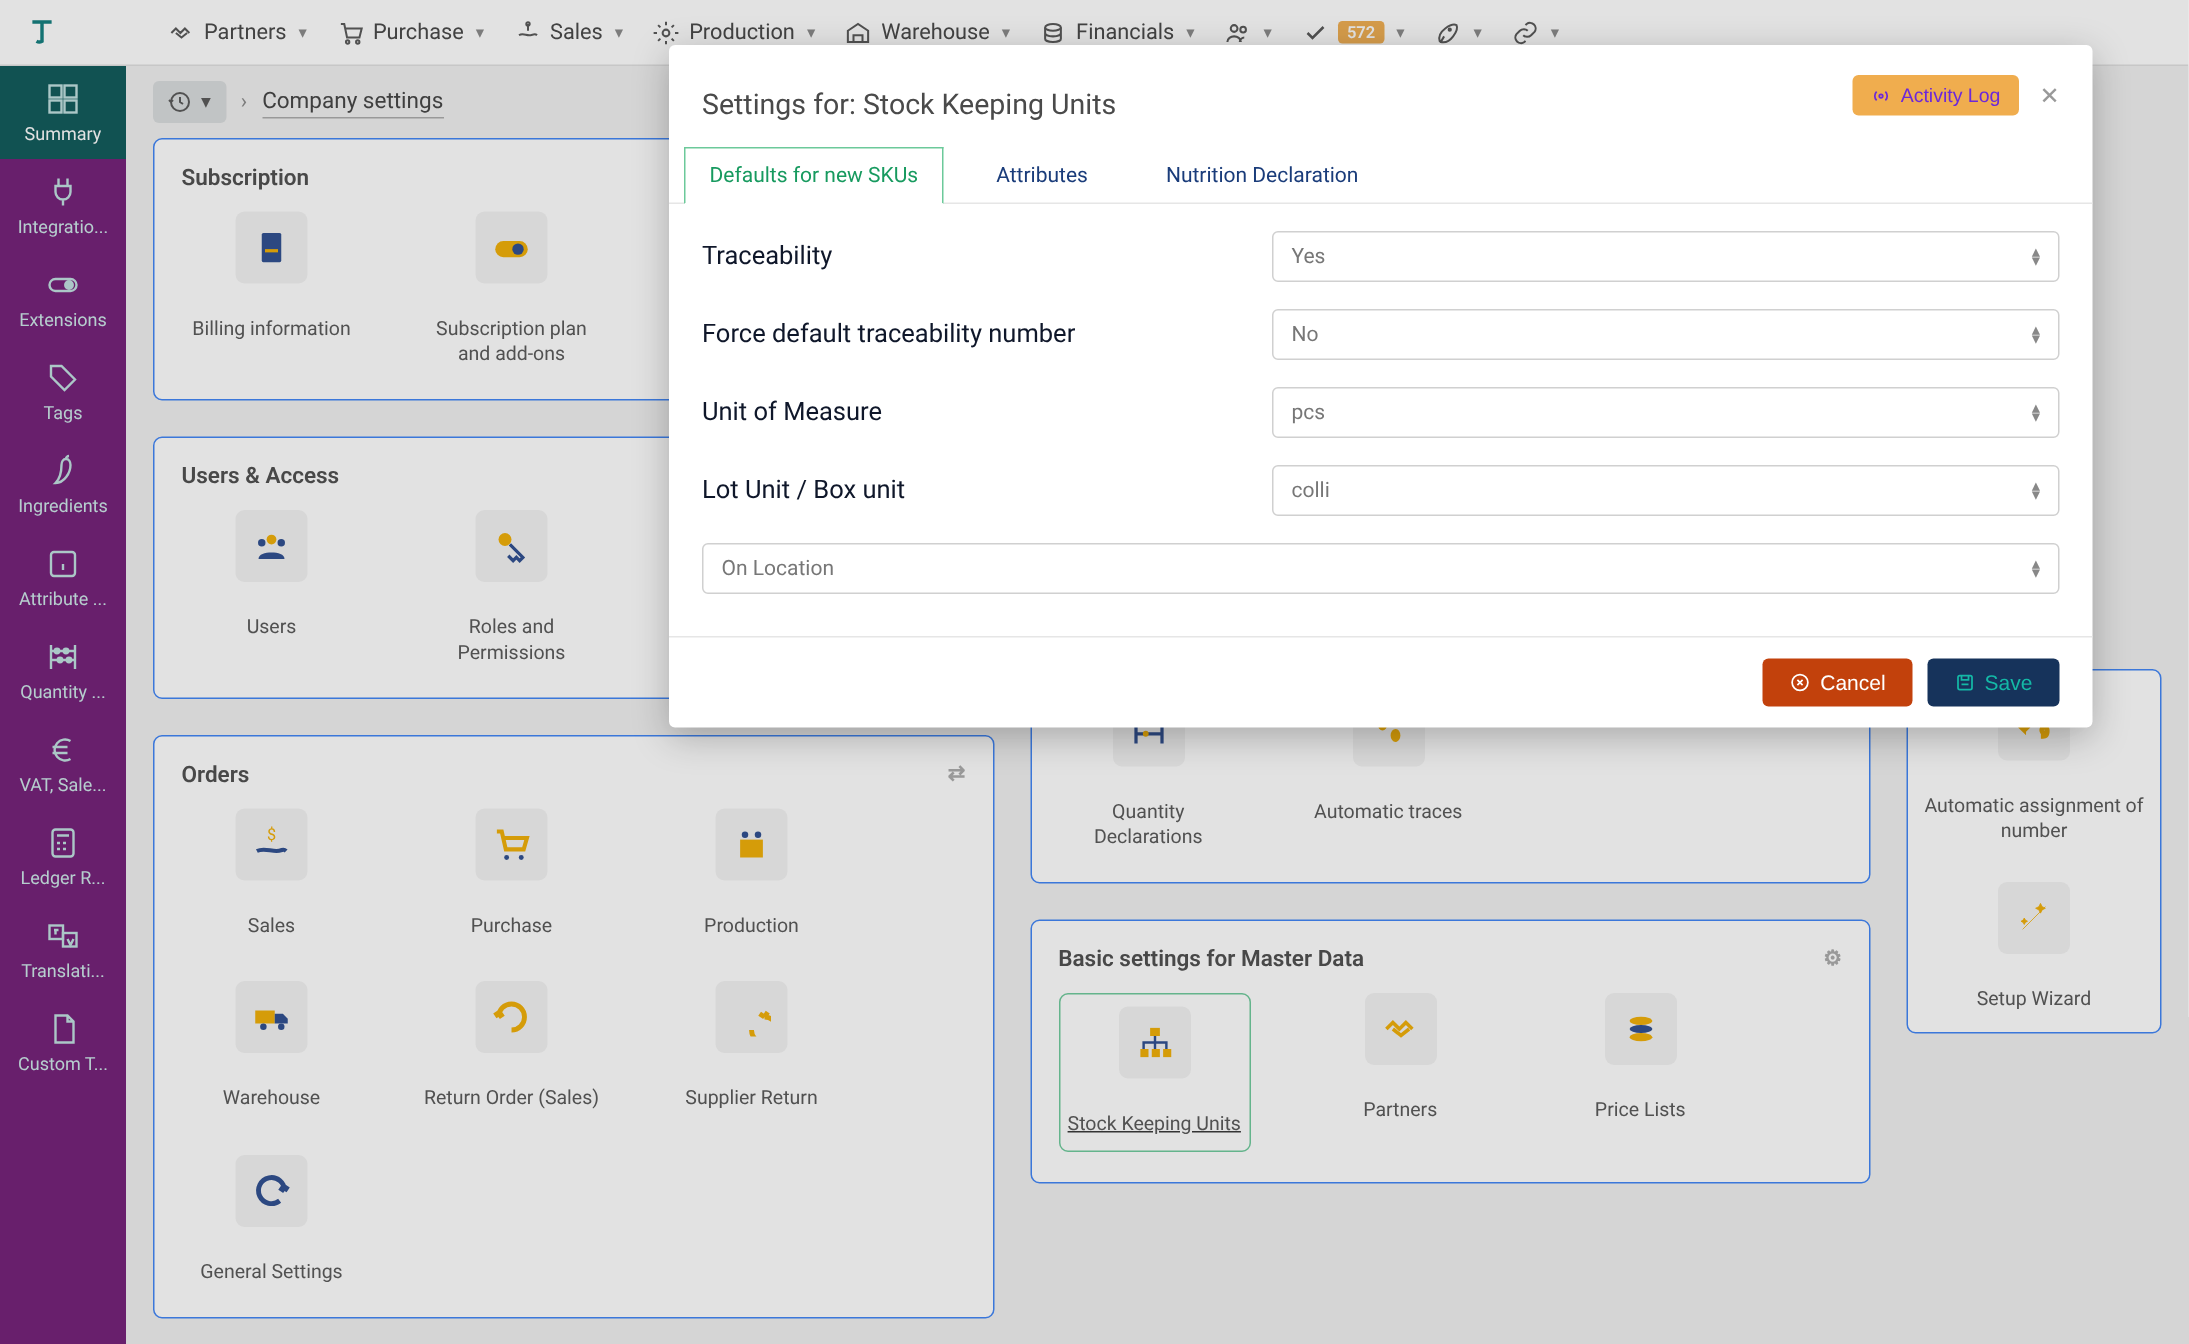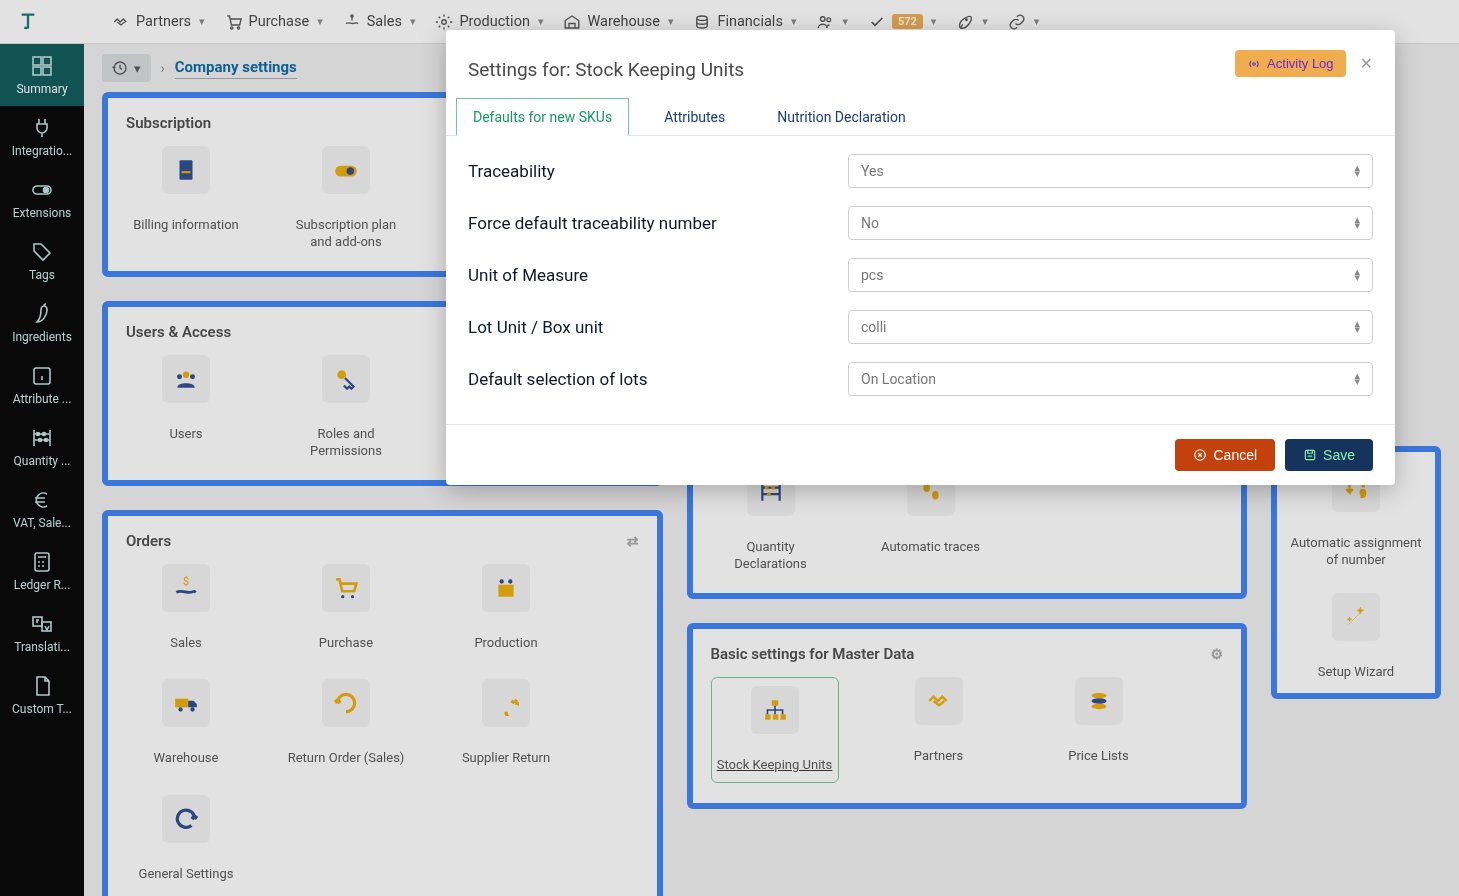--- a/index.html
+++ b/index.html
@@ -7,40 +7,40 @@
 
 
 .topnav { height: 44px; background: #fff; border-bottom: 1px solid #e0e0e0; display: flex; align-items: center; padding: 0 10px; gap: 4px; }
 .logo { width: 36px; height: 36px; display:flex; align-items:center; justify-content:center; color:#0d7c7c; font-size:26px; font-weight:600; }
 .nav-item { display: flex; align-items: center; gap: 6px; padding: 4px 8px; color: #444; font-size: 14.5px; cursor: pointer; }
 .nav-item .chev { color:#888; font-size:11px; margin-left:2px; }
 .nav-icon { width:18px; height:18px; display:inline-flex; align-items:center; justify-content:center; color:#555; }
 .badge { background:#f0ad4e; color:#fff; border-radius:3px; padding:1px 6px; font-size:11px; font-weight:600; }
 
 
-.sidebar { position:absolute; left:0; top:44px; bottom:0; width:84px; background:#000000; display:flex; flex-direction:column; overflow:hidden; }
+.sidebar { position:absolute; left:0; top:44px; bottom:0; width:84px; background:#701a75; display:flex; flex-direction:column; overflow:hidden; }
 .sb-item { padding:10px 4px; text-align:center; color:#cce8e8; font-size:12px; cursor:pointer; }
 .sb-item.active { background:#0a5656; color:#fff; }
 .sb-item .sb-icon { display:block; margin:0 auto 4px; width:24px; height:24px; color:#bfe0e0; }
 .sb-item .sb-label { display:block; font-size:12px; white-space:nowrap; overflow:hidden; text-overflow:ellipsis; }
 
 
 .main { position:absolute; left:84px; top:44px; right:0; bottom:0; background:#f0f0f0; overflow:auto; padding:0; }
 
 
 .crumb-bar { display:flex; align-items:center; gap:10px; padding:10px 18px; }
 .crumb-history { background:#d9dcdd; border-radius:4px; padding:6px 10px; display:flex; align-items:center; gap:6px; color:#555; font-size:13px; }
 .crumb-chev { color:#888; font-size:14px; }
-.crumb-text { color:#0369a1; font-size:15px; border-bottom:1px solid #aaa; padding-bottom:2px;font-weight:bold; }
+.crumb-text { color:#404040; font-size:15px; border-bottom:1px solid #aaa; padding-bottom:2px; }
 
 
 .cards-row { display:flex; gap:24px; padding:0 18px 18px 18px; }
 .col { flex:1; display:flex; flex-direction:column; gap:24px; }
 .col-narrow { width:170px; flex:none; }
-.card { background:#fff; border:6px solid #3b82f6; border-radius:6px; padding:16px 18px 20px; }
+.card { background:#fff; border:1px solid #3b82f6; border-radius:6px; padding:16px 18px 20px; }
 .card-title { font-size:15px; font-weight:600; color:#4a4a4a; margin-bottom:14px; display:flex; justify-content:space-between; align-items:center; }
 .card-title .gear { color:#aaa; font-size:14px; }
 .tiles { display:flex; flex-wrap:wrap; gap:28px 40px; }
 .tile { width:120px; text-align:center; cursor:pointer; }
 .tile-icon-wrap { width:48px; height:48px; margin:0 auto 8px; background:#f3f3f3; border-radius:6px; display:flex; align-items:center; justify-content:center; color:#f0ad00; font-size:24px; }
 .tile-label { font-size:13px; color:#555; line-height:1.3;margin-top:23px; }
 .tile.highlighted { border:1px solid #6cc99a; border-radius:6px; padding:8px 4px; width:128px;text-decoration:underline; }
 
 
 .overlay { position:absolute; inset:0; background:rgba(60,60,60,0.15); }
@@ -54,21 +54,21 @@
 .modal-tab { padding:10px 16px; font-size:14px; color:#1a3c7a; cursor:pointer; border:1px solid transparent; position:relative; top:1px; }
 .modal-tab.active { color:#179a5f; border:1px solid #6cc99a; border-bottom:1px solid #fff; background:#fff; }
 .modal-body { padding:18px 22px 10px; }
 .form-row { display:flex; align-items:center; margin-bottom:18px; gap:20px; }
 .form-label { width:360px; font-size:17px; color:#0f172a; }
 .form-select { flex:1; border:1px solid #d0d0d0; border-radius:4px; padding:8px 12px; font-size:14px; color:#777; background:#fff; position:relative; display:flex; justify-content:space-between; align-items:center; }
 .form-select .sel-chev { color:#888; font-size:11px; display:flex; flex-direction:column; line-height:6px; }
 .modal-footer { border-top:1px solid #e6e6e6; padding:14px 22px; display:flex; justify-content:flex-end; gap:10px; }
 .btn { border:none; border-radius:4px; padding:8px 18px; font-size:14px; cursor:pointer; display:flex; align-items:center; gap:6px; }
 .btn-cancel { background:#c2410c; color:#fff; }
-.btn-save { background:#16335b; color:#86efac; }
+.btn-save { background:#16335b; color:#14b8a6; }
 .icon-sm { width:14px; height:14px; display:inline-flex; align-items:center; justify-content:center; }
 svg { display:block; }
 </style>
 </head>
 <body>
 
 <div class="topnav">
   <div class="logo">
     <svg viewBox="0 0 24 24" width="22" height="28" fill="none" stroke="#0d7c7c" stroke-width="2.5">
         <path d="M5 4h14M12 4v14a4 4 0 0 1-4 0"></path>
@@ -566,21 +566,20 @@
       </div>
     </div>
     <div class="form-row">
       <div class="form-label">Lot Unit / Box unit</div>
       <div class="form-select">
         <span>colli</span>
         <span class="sel-chev">▴<br>▾</span>
       </div>
     </div>
     <div class="form-row">
-      <div class="form-label">Default selection of lots</div>
       <div class="form-select">
         <span>On Location</span>
         <span class="sel-chev">▴<br>▾</span>
       </div>
     </div>
   </div>
   <div class="modal-footer">
     <button class="btn btn-cancel">
       <span class="icon-sm">
           <svg viewBox="0 0 24 24" width="14" height="14" fill="none" stroke="currentColor" stroke-width="2">

